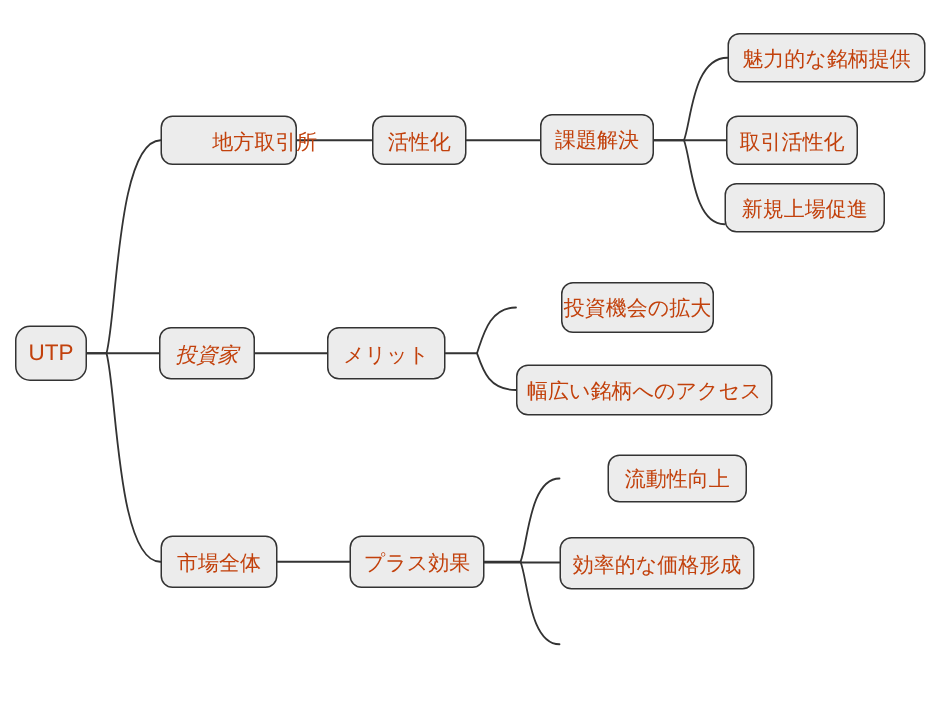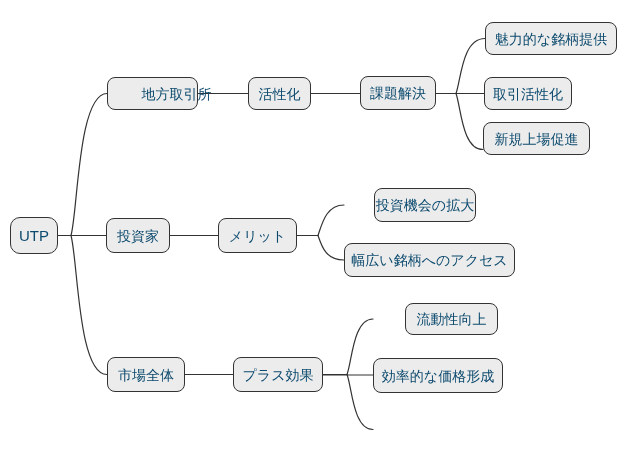--- a/index.html
+++ b/index.html
@@ -30,32 +30,32 @@
     position: absolute;
     box-sizing: border-box;
     background: #ececec;
     border: 1.5px solid #333333;
     border-radius: 8px;
     display: flex;
     align-items: center;
     justify-content: center;
     font-size: 14px;
     line-height: 1;
-    color: #0c4a6e;
+    color: #c2410c;
     white-space: nowrap;
   }
   
   .n-utp        { left: 10px;  top: 217px; width: 48px;  height: 37px; border-radius: 10px; font-size: 15px; }
   .n-regional   { left: 107px; top: 77px;  width: 91px;  height: 33px; padding-left: 48px; }
   .n-activation { left: 248px; top: 77px;  width: 63px;  height: 33px; text-align: right; }
   .n-problem    { left: 360px; top: 76px;  width: 76px;  height: 34px; }
   .n-attractive { left: 485px; top: 22px;  width: 132px; height: 33px; }
   .n-trading    { left: 484px; top: 77px;  width: 88px;  height: 33px; }
   .n-newlisting { left: 483px; top: 122px; width: 107px; height: 33px; }
-  .n-investors  { left: 106px; top: 218px; width: 64px;  height: 35px; }
+  .n-investors  { left: 106px; top: 218px; width: 64px;  height: 35px; font-style: italic; }
   .n-merit      { left: 218px; top: 218px; width: 79px;  height: 35px; }
   .n-invop      { left: 344px; top: 188px; width: 102px; height: 34px; margin-left: 30px; }
   .n-wideaccess { left: 344px; top: 243px; width: 171px; height: 34px; }
   .n-market     { left: 107px; top: 357px; width: 78px;  height: 35px; }
   .n-positive   { left: 233px; top: 357px; width: 90px;  height: 35px; }
   .n-liquidity  { left: 373px; top: 303px; width: 93px;  height: 32px; margin-left: 32px; }
   .n-price      { left: 373px; top: 358px; width: 130px; height: 35px; }
   .n-mktact     { left: 373px; top: 413px; width: 94px;  height: 33px; }
 </style>
 </head>

